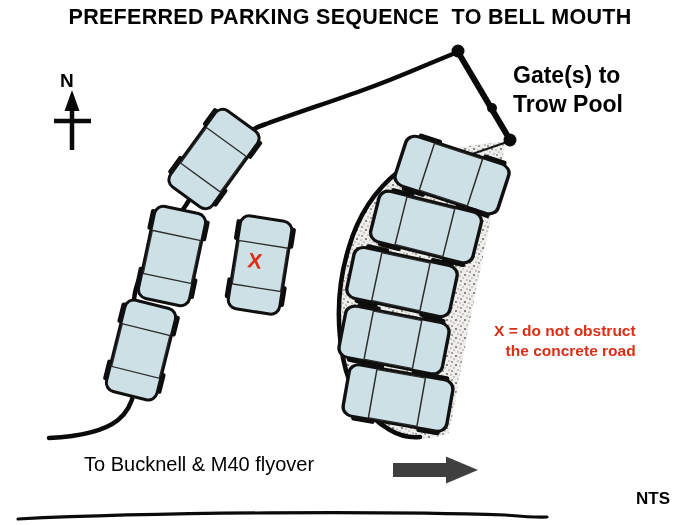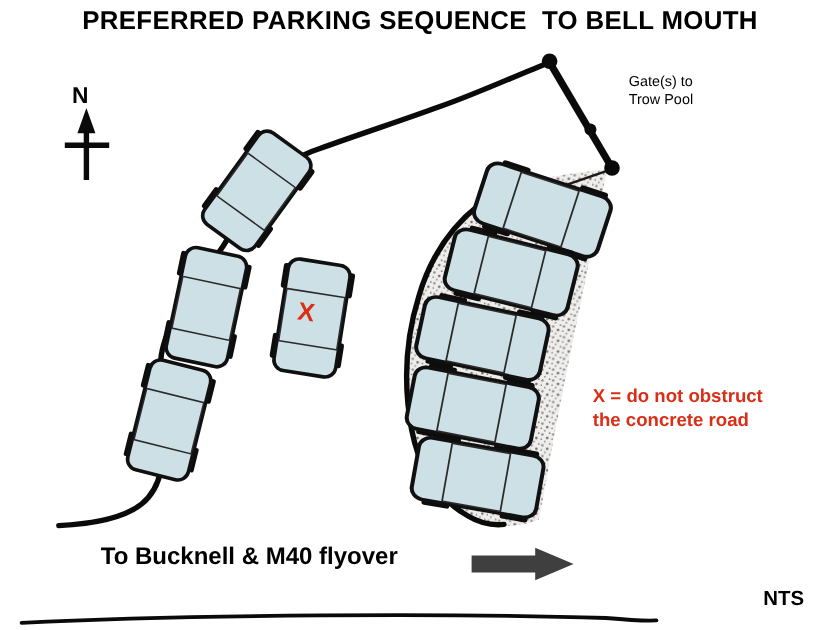--- a/index.html
+++ b/index.html
@@ -8,27 +8,27 @@
     font-family:"Liberation Sans", sans-serif;overflow:hidden;
   }
   #diagram-svg{position:absolute;left:0;top:0;}
   .car-body{fill:var(--car-fill);stroke:#101010;stroke-width:3;}
   .car-cabin{fill:var(--car-fill);stroke:#2a2a2a;stroke-width:1.3;}
   .car-wheel{fill:#0d0d0d;}
   .lbl{position:absolute;color:#000;}
   .lbl-title{left:0;right:0;top:5px;text-align:center;font-size:21.5px;
     font-weight:bold;letter-spacing:0.3px;white-space:pre;}
   .lbl-n{left:60px;top:70px;font-size:19px;font-weight:bold;}
-  .lbl-gate{left:524px;top:61px;font-size:12px;font-weight:normal;
+  .lbl-gate{left:513px;top:61px;font-size:23px;font-weight:bold;
     line-height:1.25;white-space:pre-line;}
   .lbl-note{left:494px;top:321px;font-size:15.5px;font-weight:bold;
-    line-height:1.32;white-space:pre-line;color:var(--marker-red);}
+    line-height:1.32;white-space:pre-line;color:var(--marker-red);text-align:right;}
   .lbl-x{left:248px;top:249px;font-size:21px;font-weight:bold;
     color:var(--marker-red);transform:rotate(8deg);}
-  .lbl-dest{left:84px;top:453px;font-size:20px;font-weight:bold;}
+  .lbl-dest{left:84px;top:453px;font-size:20px;font-weight:normal;}
   .lbl-nts{left:636px;top:489px;font-size:17px;font-weight:bold;text-align:right;}
 </style>
 </head>
 <body>
 
 <div id="stage">
 
   <svg id="diagram-svg" width="700" height="525" viewBox="0 0 700 525">
     <defs>
       <pattern id="speckle" width="9" height="9" patternUnits="userSpaceOnUse">

